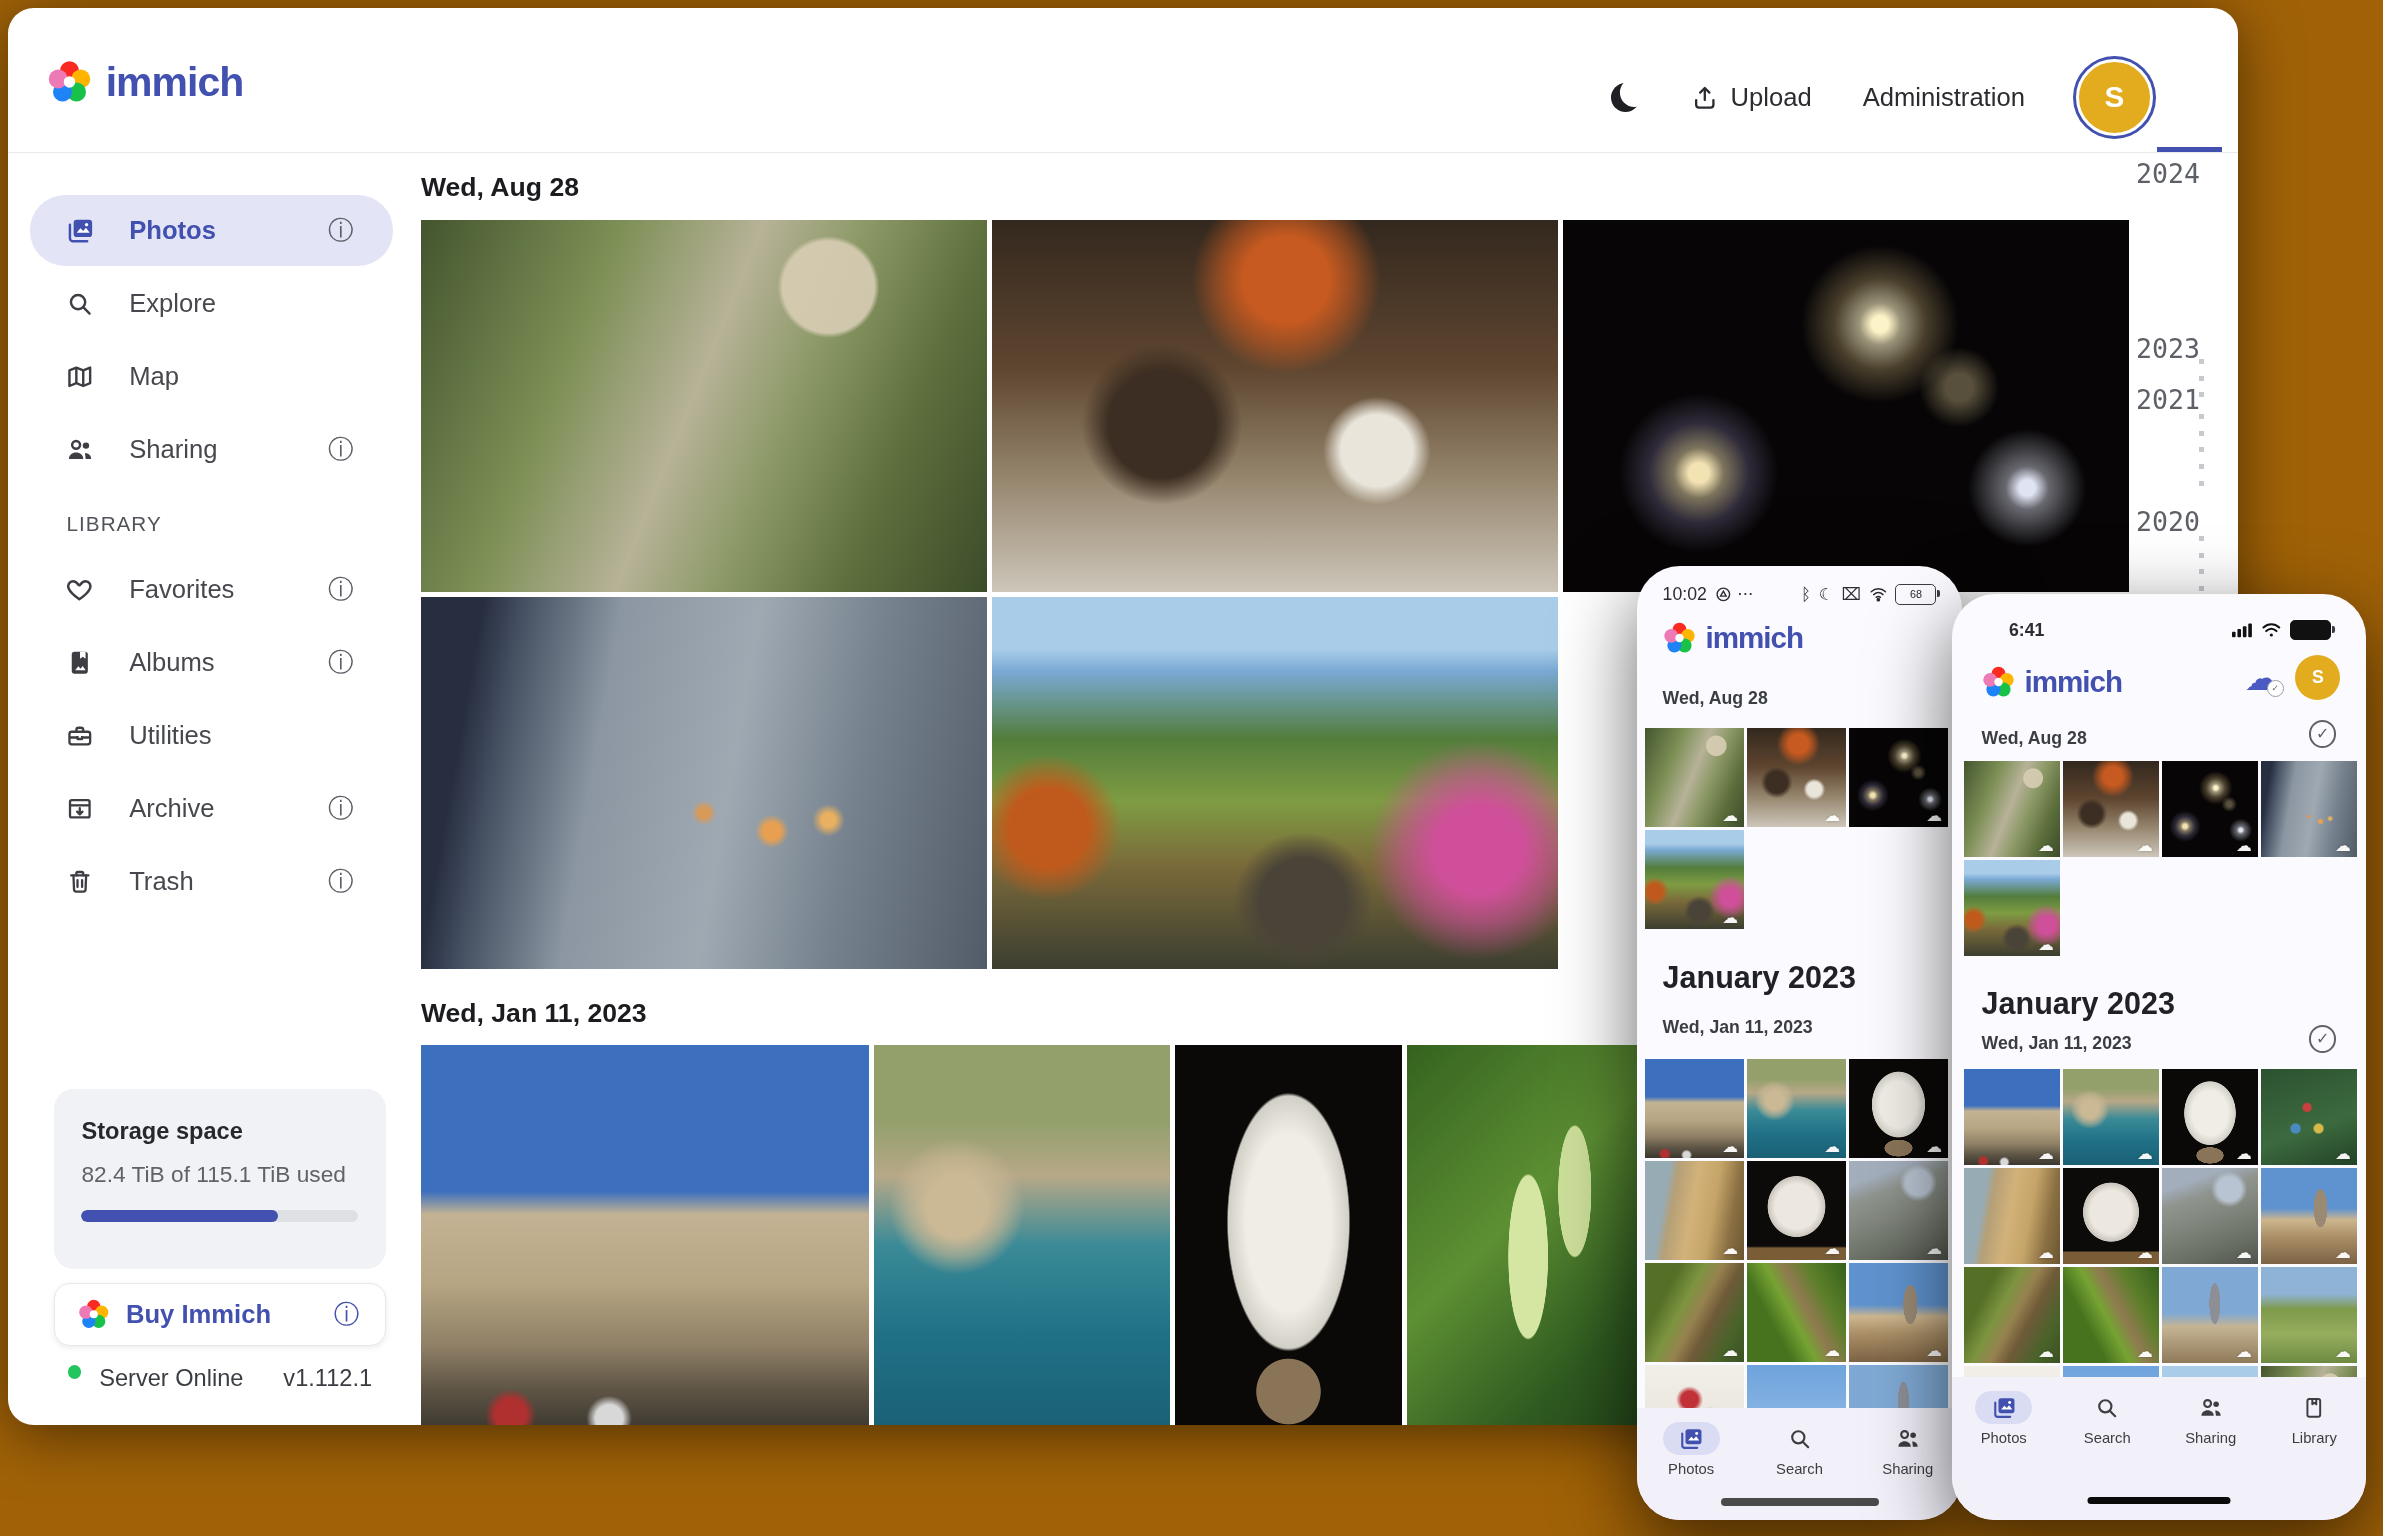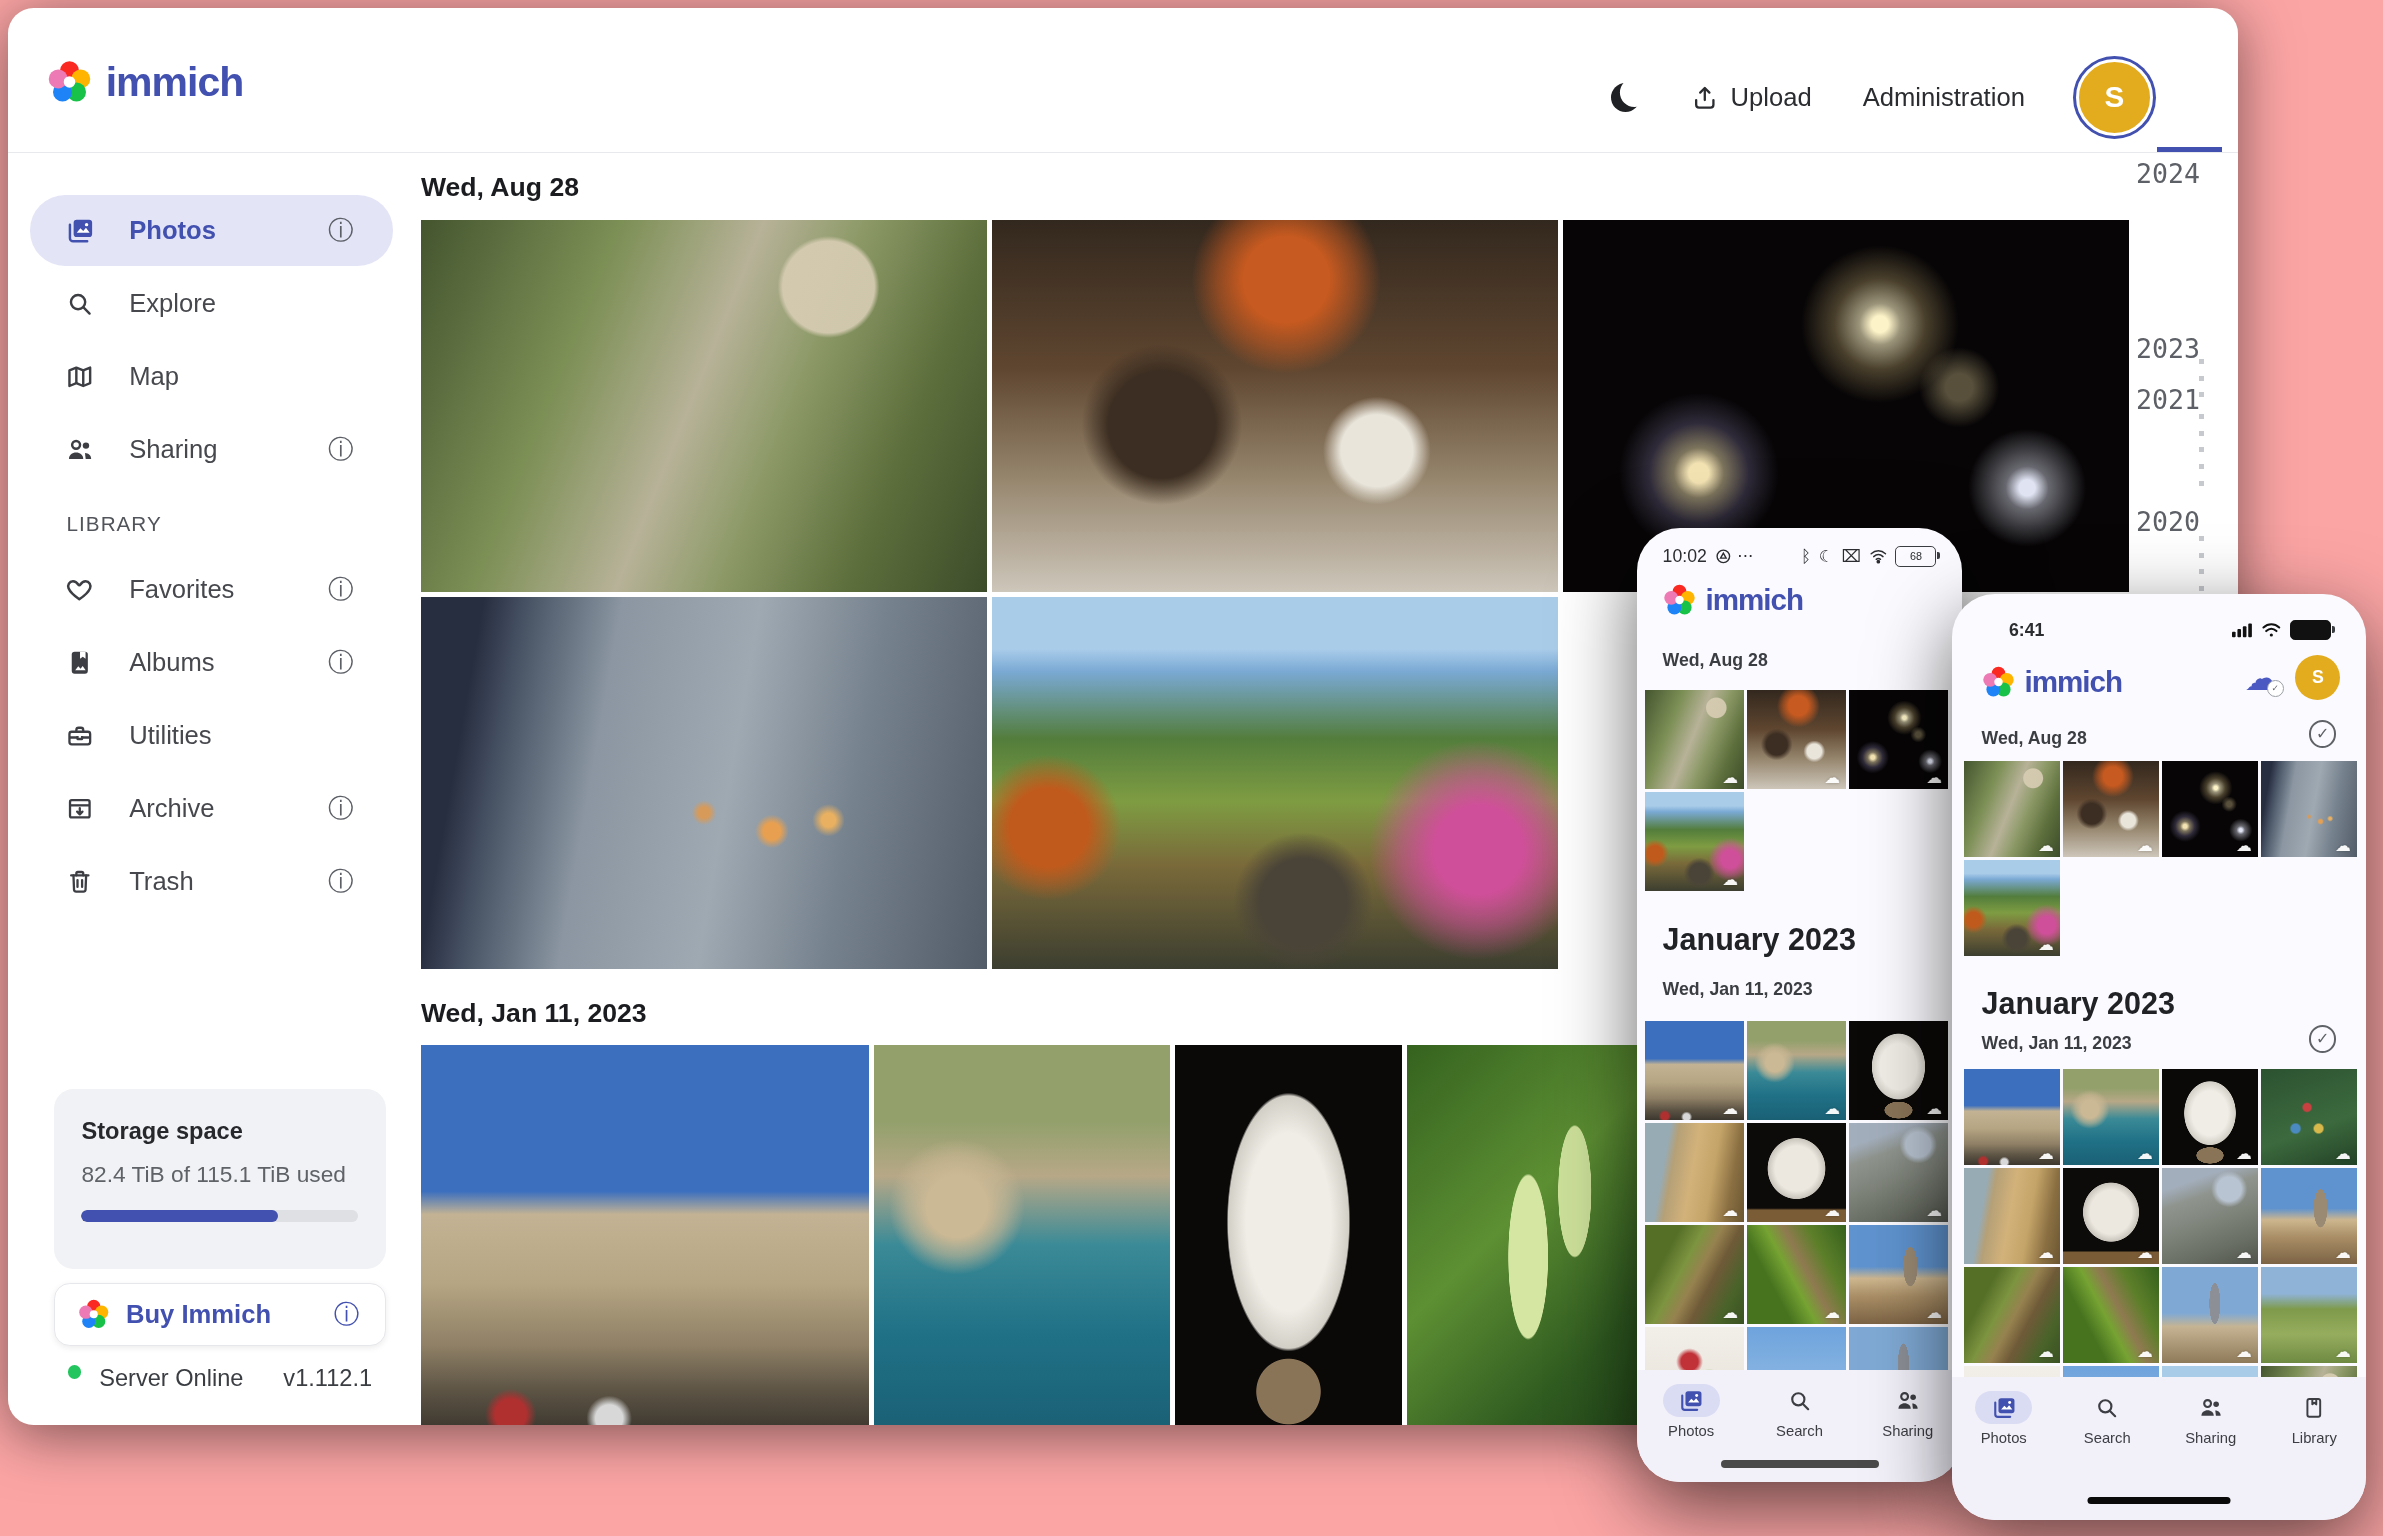--- a/index.html
+++ b/index.html
@@ -1,16 +1,16 @@
 <!DOCTYPE html>
 <html><head>
 <meta charset="utf-8">
 <style>
   html,body{margin:0;padding:0;background:#000;}
-  #canvas{position:relative;width:2384px;height:1537px;background:#fca5a5;overflow:hidden;
+  #canvas{position:relative;width:2384px;height:1537px;background:#a16207;overflow:hidden;
     font-family:"Liberation Sans","DejaVu Sans",sans-serif;-webkit-font-smoothing:antialiased;}
 
   
   #window{position:absolute;left:7.9px;top:7.9px;width:2230px;height:1417px;background:#fff;
     border-radius:25.6px;overflow:hidden;box-shadow:0 9.9px 59px rgba(0,0,0,.5);}
 
   
   .logo{position:absolute;left:39px;top:51px;display:flex;align-items:center;gap:13.8px;}
   .logo-text{font-size:41px;font-weight:bold;color:#4250af;letter-spacing:-1px;}
   .searchbar{position:absolute;left:271px;top:41px;width:1225px;height:83px;border-radius:41px;
@@ -77,21 +77,21 @@
   #main-sec1 .ph{width:566px;height:372px;}
   #main-sec2 .ph{height:385px;}
   #main-sec2 .ph:nth-child(1){width:448px;}
   #main-sec2 .ph:nth-child(2){width:296px;}
   #main-sec2 .ph:nth-child(3){width:227px;}
   #main-sec2 .ph:nth-child(4){width:233px;}
 
   
   .phone{position:absolute;background:#fbfafe;border-radius:43px;overflow:hidden;
     box-shadow:0 25.6px 79px rgba(0,0,0,.6);}
-  #phone1{left:1637px;top:528px;width:325px;height:954px;z-index:2;}
+  #phone1{left:1637px;top:566px;width:325px;height:954px;z-index:2;}
   #phone2{left:1952px;top:594px;width:414px;height:926px;z-index:3;}
 
   .p-status{position:absolute;top:17.7px;left:25.6px;right:25.6px;display:flex;align-items:center;
     font-size:17.7px;color:#2b2d31;}
   .p-status .right{margin-left:auto;display:flex;align-items:center;gap:7.9px;}
   .glyph{font-family:"DejaVu Sans",sans-serif;font-size:16.7px;line-height:1;}
   .batt{width:39px;height:18.7px;border:1.5px solid #3a3d42;border-radius:4.9px;font-size:10.8px;
     display:flex;align-items:center;justify-content:center;color:#2b2d31;position:relative;}
   .batt::after{content:"";position:absolute;right:-4.9px;top:4.9px;width:3px;height:6.9px;
     background:#3a3d42;border-radius:0 2px 2px 0;}

